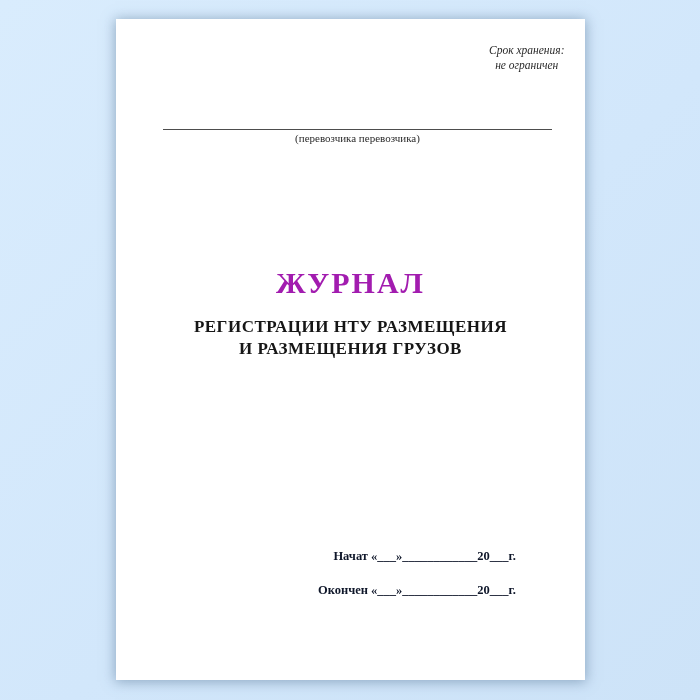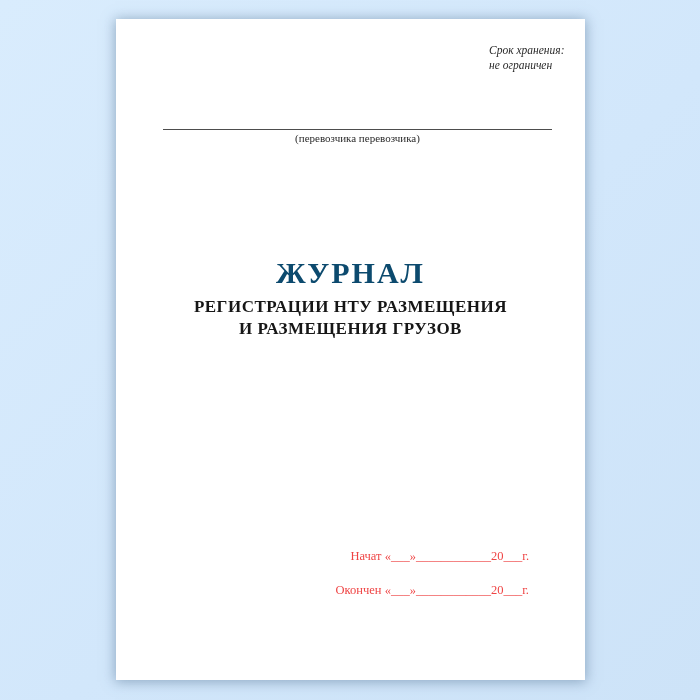--- a/index.html
+++ b/index.html
@@ -26,20 +26,21 @@
   }
   .retention-note {
     position: absolute;
     left: 373px;
     top: 24px;
     font-size: 11.5px;
     line-height: 15px;
     font-style: italic;
     color: #2a2a2a;
     white-space: nowrap;
+    text-align: center;
   }
   .carrier-line {
     position: absolute;
     left: 47px;
     top: 80px;
     width: 389px;
     height: 30px;
     border-bottom: 1px solid #4d4d4d;
   }
   .carrier-caption {
@@ -53,43 +54,43 @@
     white-space: nowrap;
   }
   .title-block {
     position: absolute;
     left: 0;
     top: 231px;
     width: 100%;
     text-align: center;
   }
   .title-main {
-    margin: 8px;
+    margin: 18px;
     font-size: 30px;
     line-height: 30px;
     font-weight: bold;
     letter-spacing: 2px;
-    color: #0c4a6e;
+    color: #a21caf;
   }
   .title-sub {
     margin: 3px 0 4px 0;
     font-size: 17px;
     line-height: 22px;
     font-weight: bold;
     letter-spacing: 0.5px;
     color: #161616;
   }
   .date-block {
     position: absolute;
-    right: 56px;
+    right: 69px;
     top: 530px;
     text-align: right;
     font-size: 12.5px;
-    font-weight: normal;
-    color: #ef4444;
+    font-weight: bold;
+    color: #0f172a;
     white-space: nowrap;
   }
   .date-row {
     line-height: 14px;
   }
   .date-row + .date-row {
     margin-top: 20px;
   }
 </style>
 </head>

